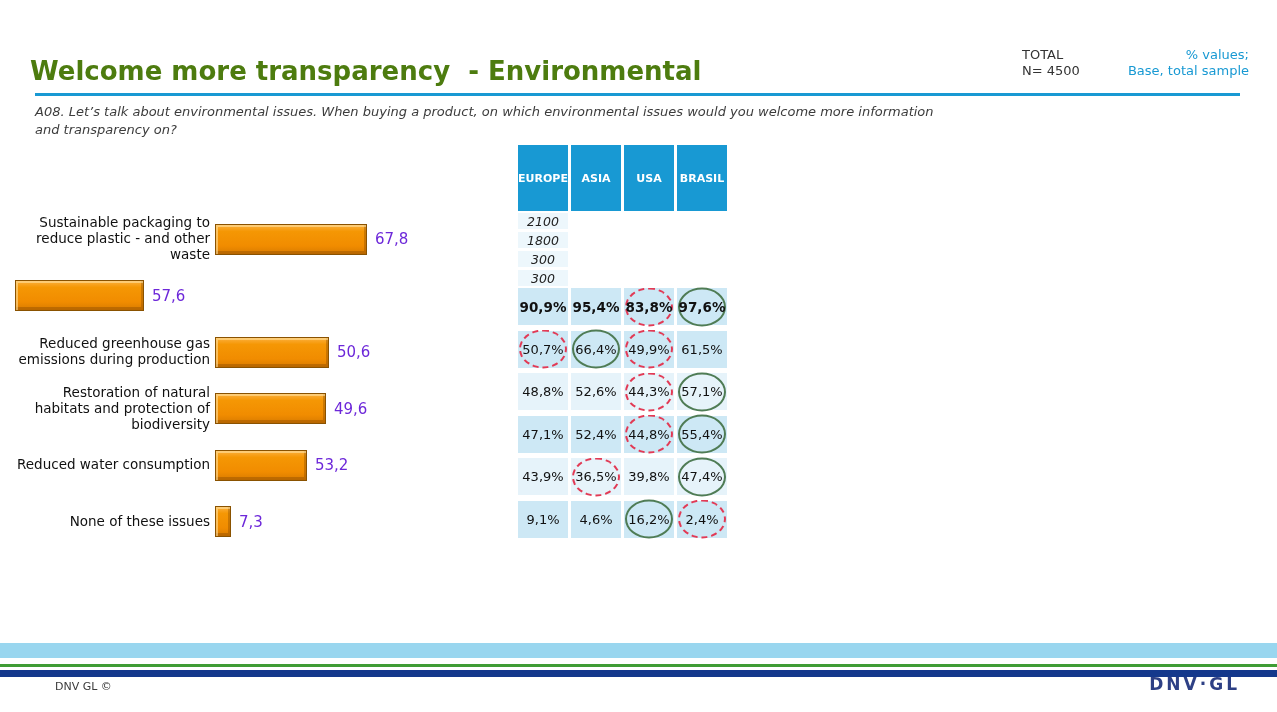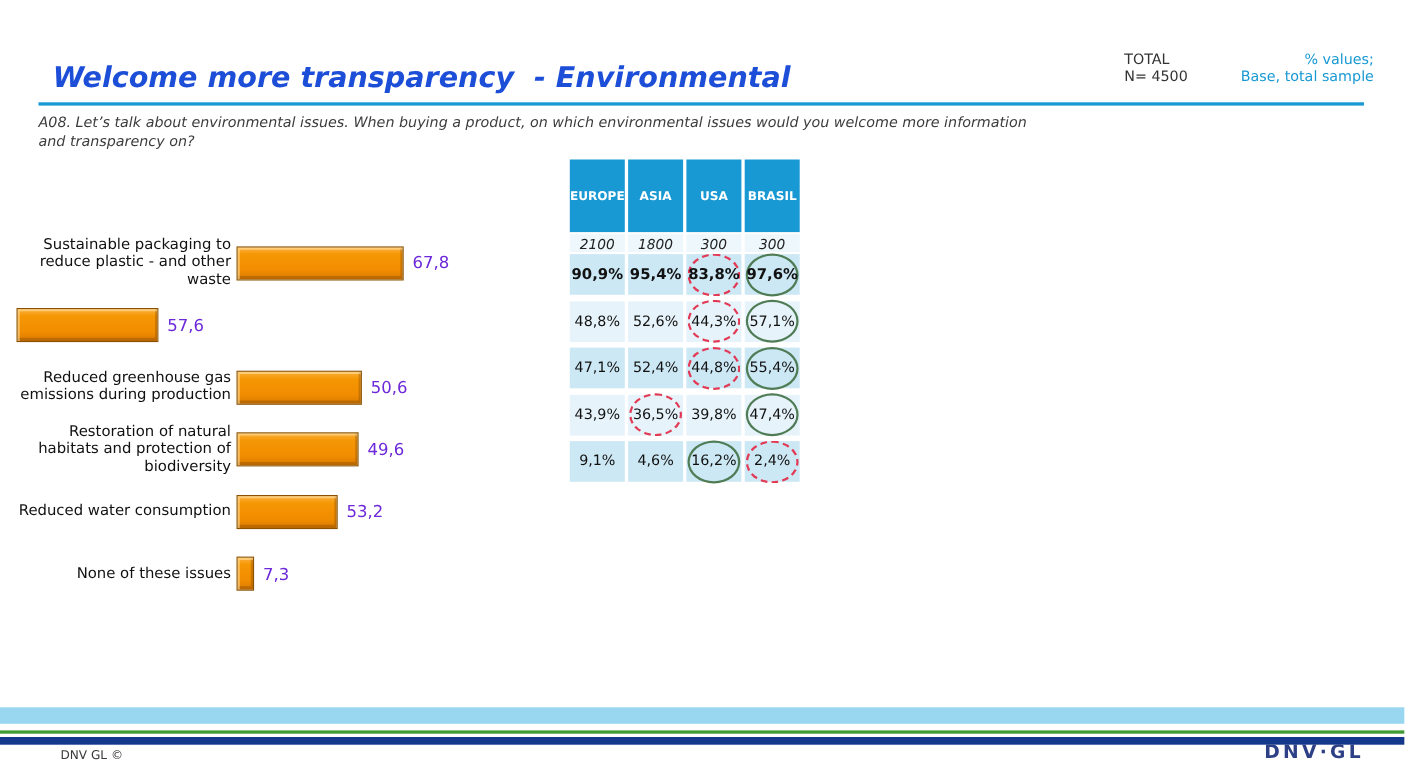--- a/index.html
+++ b/index.html
@@ -3,23 +3,23 @@
 <meta charset="utf-8">
 <style>
   * { margin:0; padding:0; box-sizing:border-box; }
   html,body { background:#ffffff; }
   .slide {
     position:relative; width:1277px; height:712px; background:#ffffff;
     font-family:"DejaVu Sans", "Liberation Sans", sans-serif; overflow:hidden;
   }
   
   .title {
-    position:absolute; left:48px; top:56px;
-    font-size:26px; font-weight:bold; font-style:italic;
-    color:#1d4ed8; white-space:pre; letter-spacing:0px;
+    position:absolute; left:30px; top:56px;
+    font-size:26px; font-weight:bold; 
+    color:#4d7c0f; white-space:pre; letter-spacing:0px;
   }
   .title-rule {
     position:absolute; left:35px; top:93px; width:1205px; height:3px; background:#1899D3;
   }
   .total-block {
     position:absolute; left:1022px; top:47px;
     font-size:13px; color:#333333; line-height:1.25; text-align:left;
   }
   .note-block {
     position:absolute; right:28px; top:47px;
@@ -51,21 +51,21 @@
   
   .table { position:absolute; left:518px; top:145px; }
   .trow { display:flex; gap:3px; }
   .cell {
     position:relative; width:50px; display:flex; align-items:center; justify-content:center;
     text-align:center;
   }
   .trow.header .cell {
     height:66px; background:#1899D3; color:#ffffff; font-weight:bold; font-size:11px;
   }
-  .trow.base { margin-top:2px; }
+  .trow.base { margin-top:2px;flex-direction:column; }
   .trow.base .cell {
     height:16px; background:#EDF7FC; font-style:italic; font-size:12.5px; color:#222222;
   }
   .trow.data { margin-top:5.5px; }
   .trow.data:first-of-type { margin-top:0; }
   .trow.data .cell { height:37px; font-size:13px; color:#111111; }
   .trow.data.odd  .cell { background:#CDE8F5; }
   .trow.data.even .cell { background:#E6F3FA; }
   .trow.data.first .cell { font-weight:bold; font-size:13.5px; }
   .table .trow.data.r0 { margin-top:2px; }
@@ -176,20 +176,37 @@
         </div>
         <div class="cell">
           <span class="mark red"></span>
           <span class="val">83,8%</span>
         </div>
         <div class="cell">
           <span class="mark green"></span>
           <span class="val">97,6%</span>
         </div>
       </div>
+      <div class="trow data odd r2">
+        <div class="cell">
+          <span class="mark red"></span>
+          <span class="val">50,7%</span>
+        </div>
+        <div class="cell">
+          <span class="mark green"></span>
+          <span class="val">66,4%</span>
+        </div>
+        <div class="cell">
+          <span class="mark red"></span>
+          <span class="val">49,9%</span>
+        </div>
+        <div class="cell">
+          <span class="val">61,5%</span>
+        </div>
+      </div>
       <div class="trow data even r3">
         <div class="cell">
           <span class="val">48,8%</span>
         </div>
         <div class="cell">
           <span class="val">52,6%</span>
         </div>
         <div class="cell">
           <span class="mark red"></span>
           <span class="val">44,3%</span>

